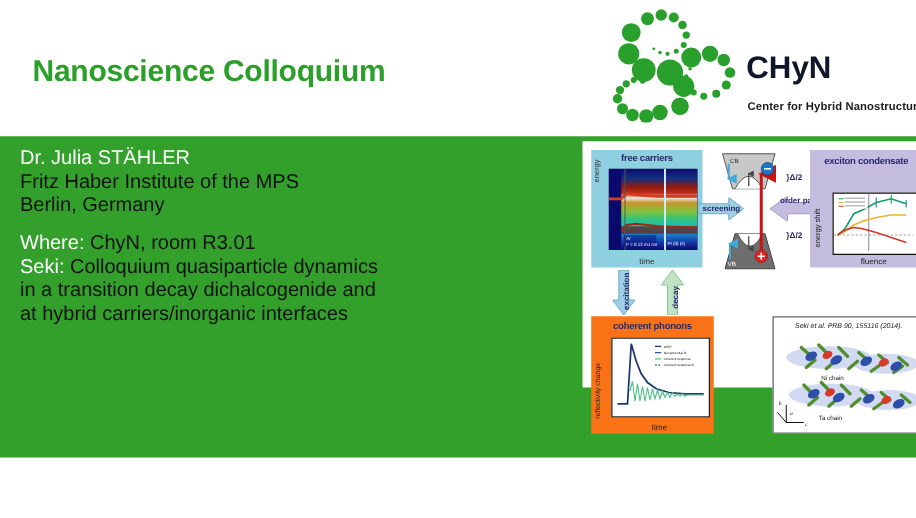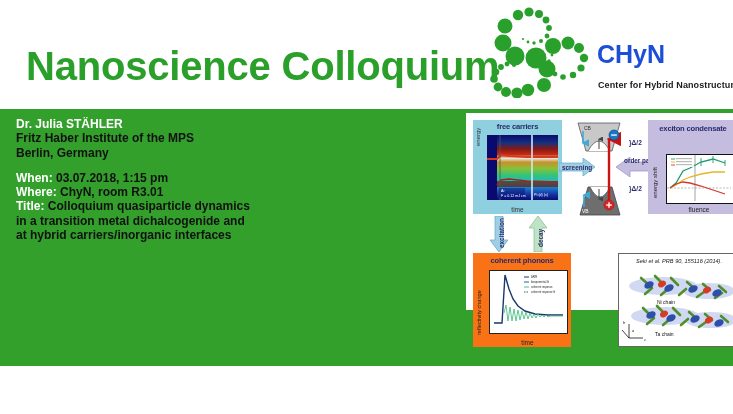--- a/index.html
+++ b/index.html
@@ -1,33 +1,33 @@
 <!DOCTYPE html>
 <html><head>
 <meta charset="utf-8">
 <style>
   html,body{margin:0;padding:0;background:#ffffff;}
   body{width:733px;height:414px;font-family:"Liberation Sans",sans-serif;overflow:hidden;}
   .page{position:relative;width:733px;height:414px;background:#fff;}
 
   
   .header{position:absolute;left:0;top:0;width:733px;height:109px;background:#fff;}
-  .title{position:absolute;left:26px;top:44px;font-size:40px;font-weight:bold;color:#2aa02a;letter-spacing:-0.2px;white-space:nowrap;}
+  .title{position:absolute;left:26px;top:44px;font-size:24px;font-weight:bold;color:#2aa02a;letter-spacing:-0.2px;white-space:nowrap;}
 
   .logo{position:absolute;left:487px;top:4px;width:246px;height:100px;}
   .logo-mark{position:absolute;left:0px;top:2px;width:110px;height:92px;}
   .logo-mark svg{display:block;}
-  .logo-name{position:absolute;left:110px;top:38px;font-size:25px;font-weight:bold;color:#1d4ed8;letter-spacing:0px;line-height:1;}
+  .logo-name{position:absolute;left:110px;top:38px;font-size:25px;font-weight:bold;color:#0f172a;letter-spacing:0px;line-height:1;}
   .logo-sub{position:absolute;left:111px;top:76px;font-size:9px;font-weight:bold;color:#1b1b1b;letter-spacing:0.1px;white-space:nowrap;}
 
   
   .band{position:absolute;left:0;top:109px;width:733px;height:257px;background:#33a02c;}
 
   .info{position:absolute;left:16px;top:8px;width:440px;}
-  .line{font-size:12px;font-weight:bold;line-height:1.19;color:#111111;white-space:nowrap;}
+  .line{font-size:16px;font-weight:normal;line-height:1.19;color:#111111;white-space:nowrap;}
   .line.w{color:#ffffff;}
   .lbl{color:#ffffff;}
   .val{color:#111111;}
   .gap{height:11px;}
 
   
   .figure{position:absolute;left:466px;top:4px;width:279px;height:197px;background:#ffffff;}
 
   .fpanel{position:absolute;box-sizing:border-box;}
   .cap{position:absolute;width:100%;text-align:center;font-size:7.6px;font-weight:bold;color:#2b2b6b;letter-spacing:-0.2px;}
@@ -123,33 +123,30 @@
 
   <div class="band">
 
     <div class="info">
       <div class="line w">Dr. Julia STÄHLER</div>
       <div class="line">Fritz Haber Institute of the MPS</div>
       <div class="line">Berlin, Germany</div>
 
       <div class="gap"></div>
 
-      <div class="line">
-        <span class="lbl">When</span><span class="lbl">: </span><span class="val">03.07.2018, 1:15 pm</span>
-      </div>
 
       <div class="line">
         <span class="lbl">Where</span><span class="lbl">: </span><span class="val">ChyN, room R3.01</span>
       </div>
 
       <div class="line">
-        <span class="lbl">Title</span><span class="lbl">: </span><span class="val">Colloquium quasiparticle dynamics</span>
-      </div>
-
-      <div class="line">in a transition metal dichalcogenide and</div>
+        <span class="lbl">Seki</span><span class="lbl">: </span><span class="val">Colloquium quasiparticle dynamics</span>
+      </div>
+
+      <div class="line">in a transition decay dichalcogenide and</div>
       <div class="line">at hybrid carriers/inorganic interfaces</div>
     </div>
 
     <div class="figure">
 
       <div class="fpanel fc">
         <div class="cap" style="top:2px;">free carriers</div>
         <div class="ylab vrot">energy</div>
         <div class="plotbox">
           <svg width="71" height="65" viewBox="0 0 71 65" xmlns="http://www.w3.org/2000/svg">

